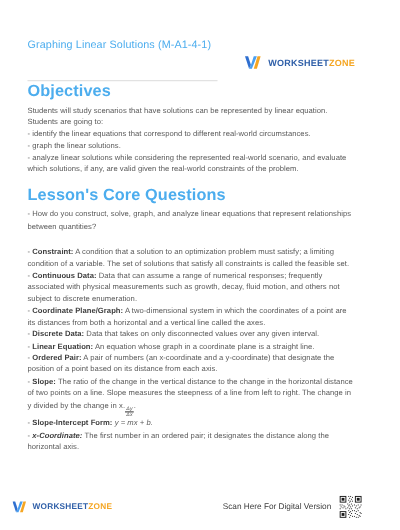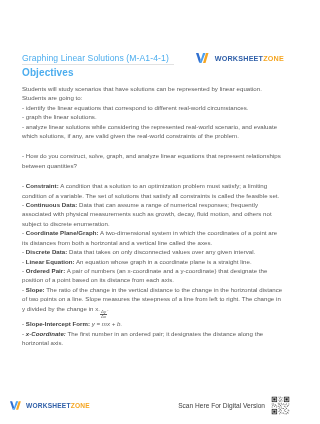--- a/index.html
+++ b/index.html
@@ -18,38 +18,38 @@
   }
 
   
   .header {
     position: absolute;
     top: 30px;
     left: 22px;
     right: 16px;
     height: 34px;
     display: flex;
-    align-items: flex-end;
+    align-items: flex-start;
     justify-content: space-between;
   }
   .doc-title {
     color: #4cadee;
     font-size: 8.6px;
     line-height: 11.5px;
     font-weight: 400;
     width: 150px;
     letter-spacing: 0.1px;
   }
 
   
   .logo {
     display: flex;
     align-items: center;
     gap: 4px;
-    margin-top: 2px;
+    margin-top: 14px;
   }
   .logo-mark { width: 15px; height: 12px; flex: none; }
   .logo-text {
     font-size: 7.2px;
     font-weight: 700;
     letter-spacing: 0.2px;
     white-space: nowrap;
   }
   .logo-text .w { color: #2f5fa8; }
   .logo-text .z { color: #f5a623; }
@@ -65,21 +65,21 @@
 
   
   .content {
     position: absolute;
     top: 68px;
     left: 22px;
     right: 16px;
   }
   h2.section {
     color: #4cadee;
-    font-size: 10px;
+    font-size: 13px;
     font-weight: 700;
     line-height: 10px;
     letter-spacing: 0.1px;
     margin: 0 0 6px 0;
   }
   .para {
     color: #5a5a5a;
     font-size: 6.1px;
     line-height: 9.4px;
     letter-spacing: 0.04px;
@@ -149,20 +149,21 @@
 
     <div class="block">
       <h2 class="section">Objectives</h2>
       <p class="para">Students will study scenarios that have solutions can be represented by linear equation. Students are going to:</p>
       <p class="para">- identify the linear equations that correspond to different real-world circumstances.</p>
       <p class="para">- graph the linear solutions.</p>
       <p class="para">- analyze linear solutions while considering the represented real-world scenario, and evaluate which solutions, if any, are valid given the real-world constraints of the problem.</p>
     </div>
 
     <div class="block">
+      <h2 class="section">Lesson's Core Questions</h2>
       <p class="para">- How do you construct, solve, graph, and analyze linear equations that represent relationships between quantities?</p>
     </div>
 
     <div class="block">
 
       <p class="para">- <span class="term">Constraint:</span><span> A condition that a solution to an optimization problem must satisfy; a limiting condition of a variable. The set of solutions that satisfy all constraints is called the feasible set.</span></p>
 
       <p class="para">- <span class="term">Continuous Data:</span><span> Data that can assume a range of numerical responses; frequently associated with physical measurements such as growth, decay, fluid motion, and others not subject to discrete enumeration.</span></p>
 
       <p class="para">- <span class="term">Coordinate Plane/Graph:</span><span> A two-dimensional system in which the coordinates of a point are its distances from both a horizontal and a vertical line called the axes.</span></p>

